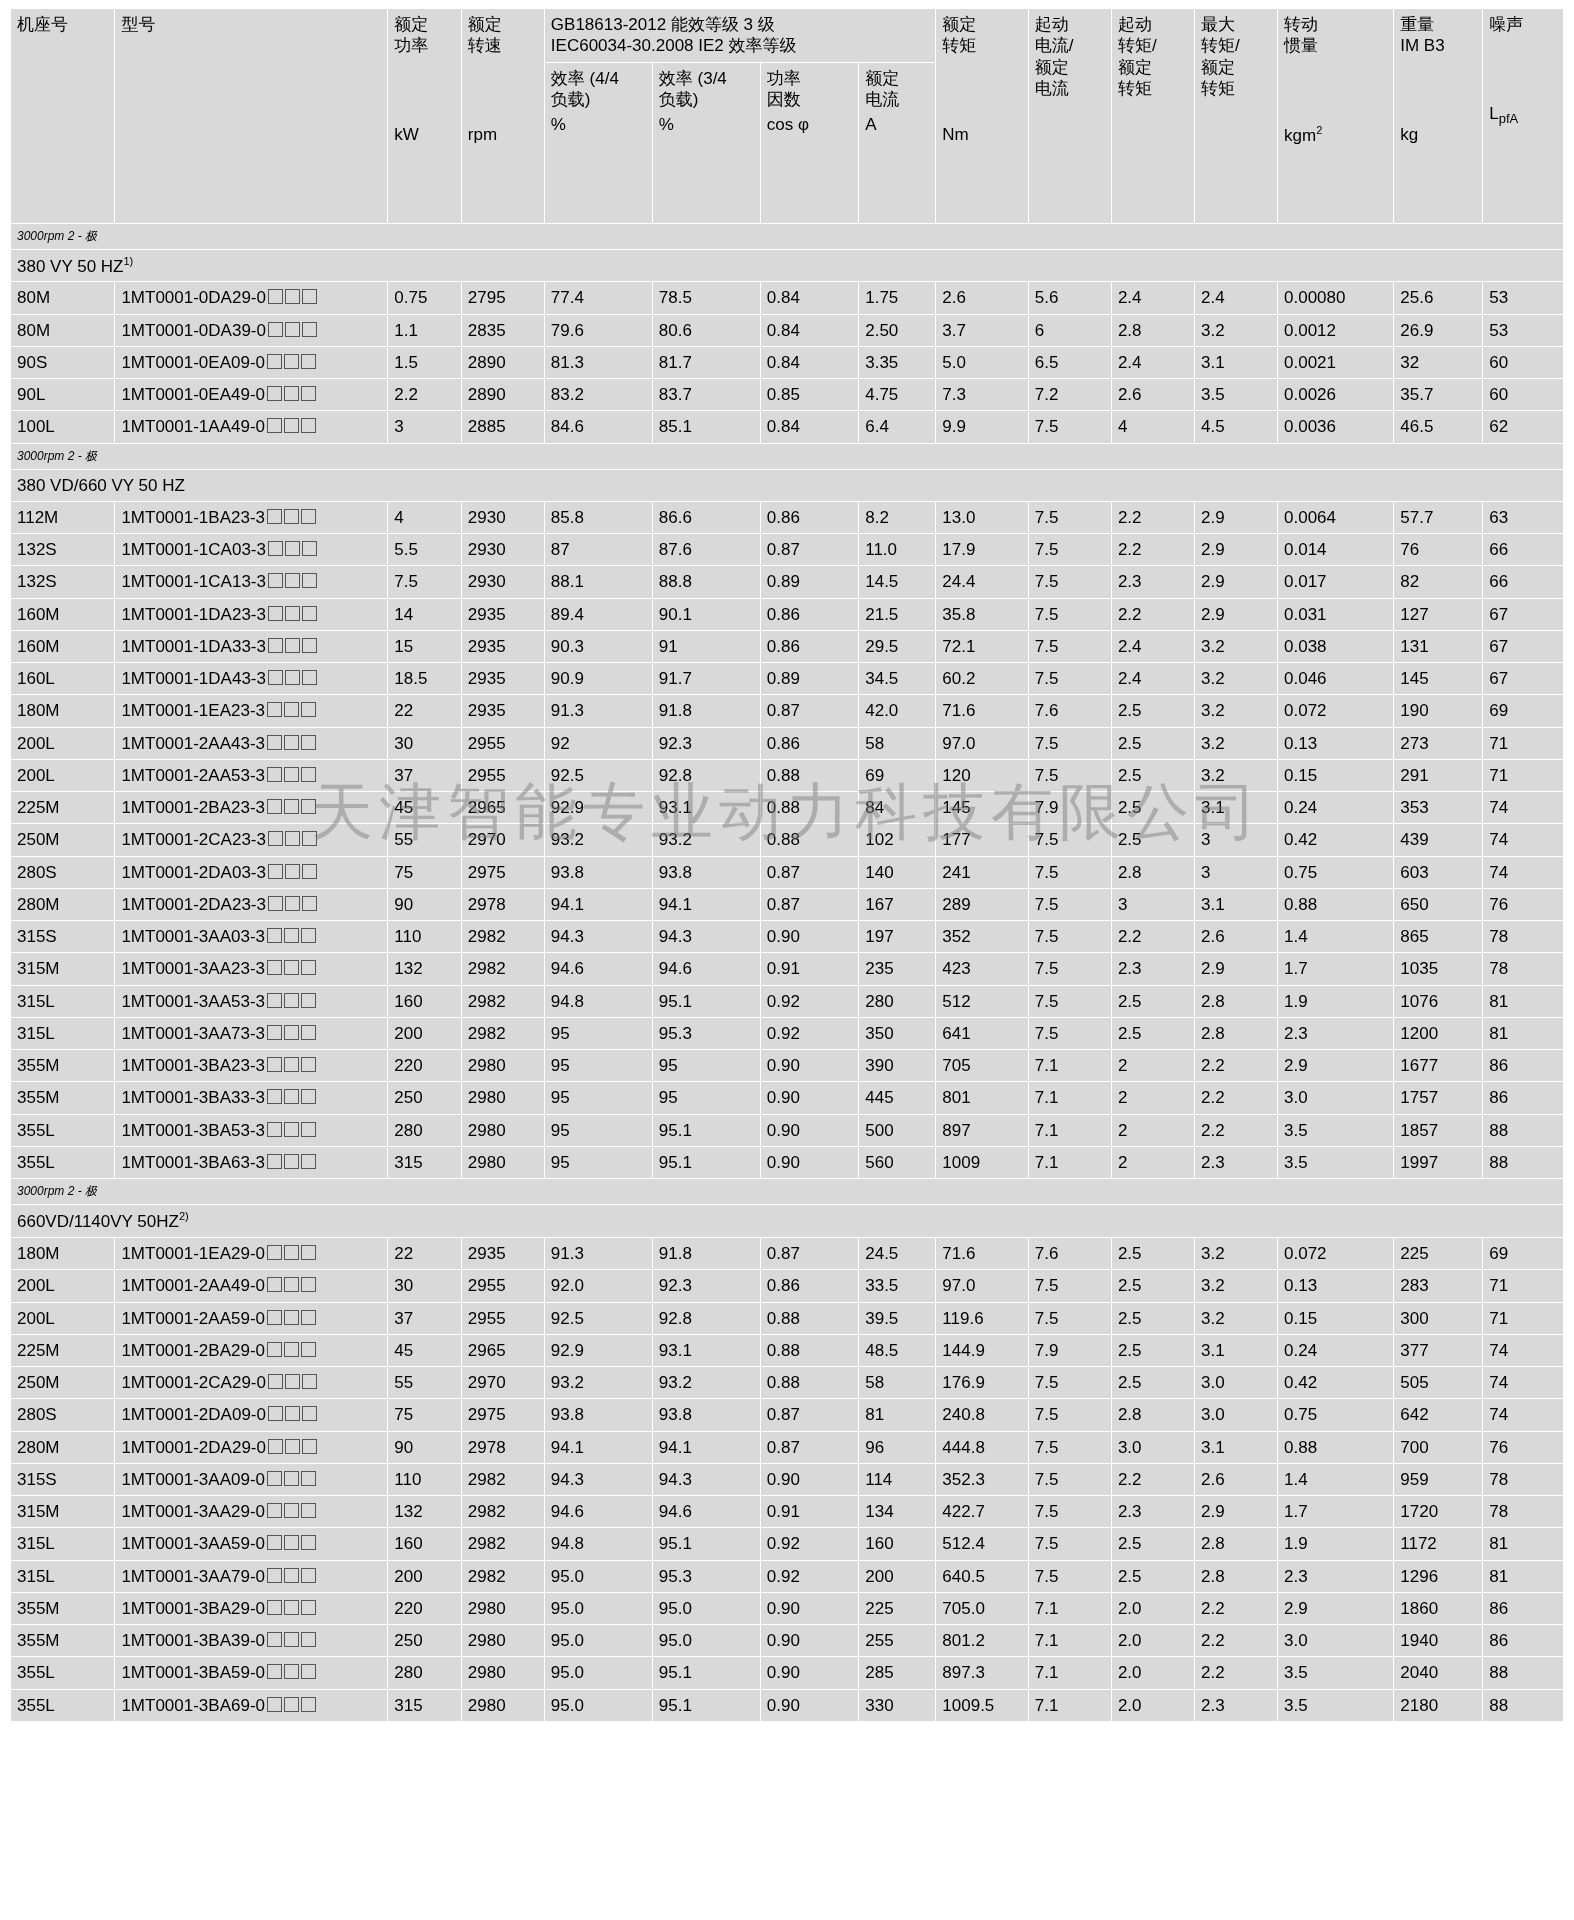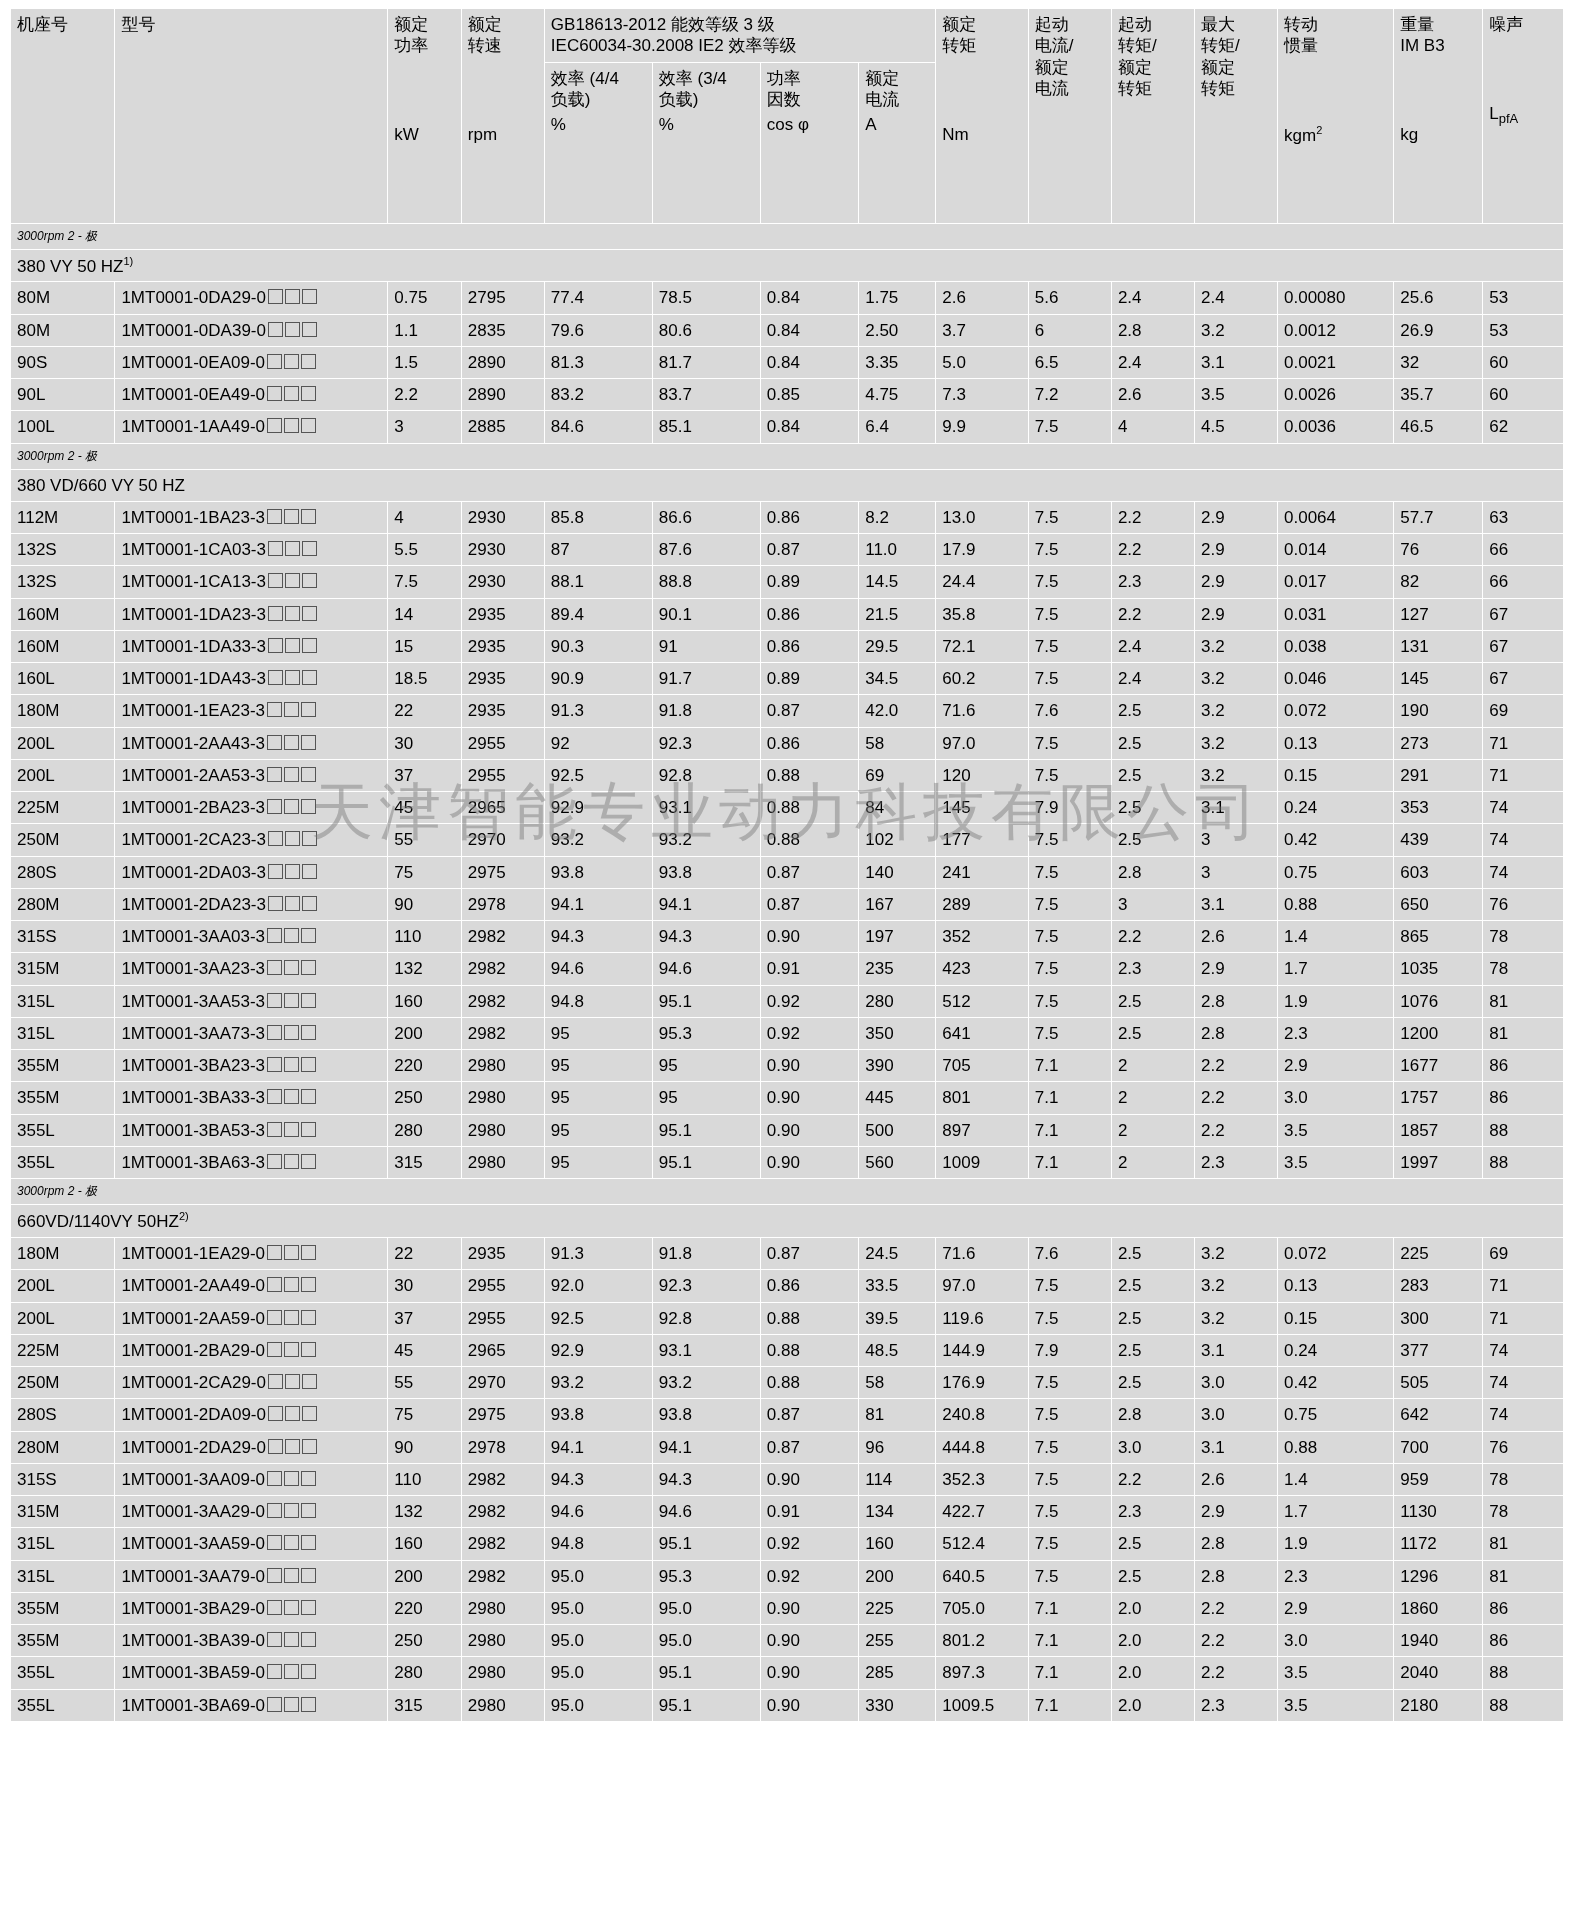--- a/index.html
+++ b/index.html
@@ -809,21 +809,21 @@
           <td>2982</td>
           <td>94.6</td>
           <td>94.6</td>
           <td>0.91</td>
           <td>134</td>
           <td>422.7</td>
           <td>7.5</td>
           <td>2.3</td>
           <td>2.9</td>
           <td>1.7</td>
-          <td>1130</td>
+          <td>1720</td>
           <td>78</td>
         </tr>
         <tr class="datarow">
           <td>315L</td>
           <td>1MT0001-3AA59-0<span class="box"></span><span class="box"></span><span class="box"></span></td>
           <td>160</td>
           <td>2982</td>
           <td>94.8</td>
           <td>95.1</td>
           <td>0.92</td>

